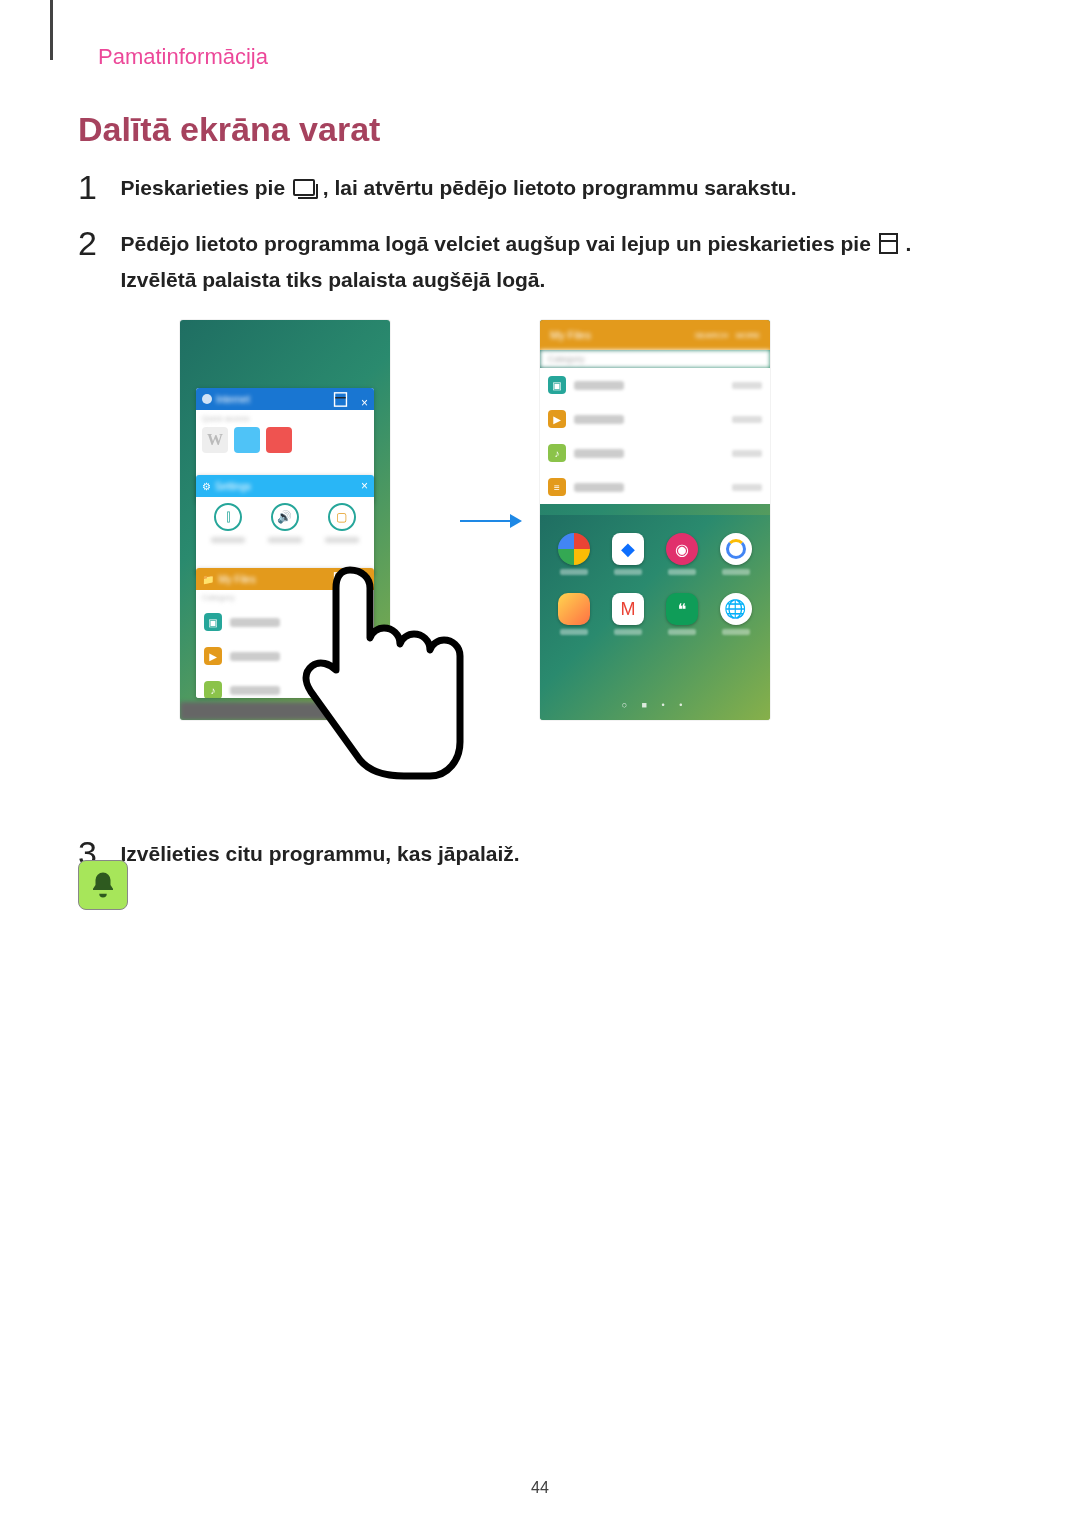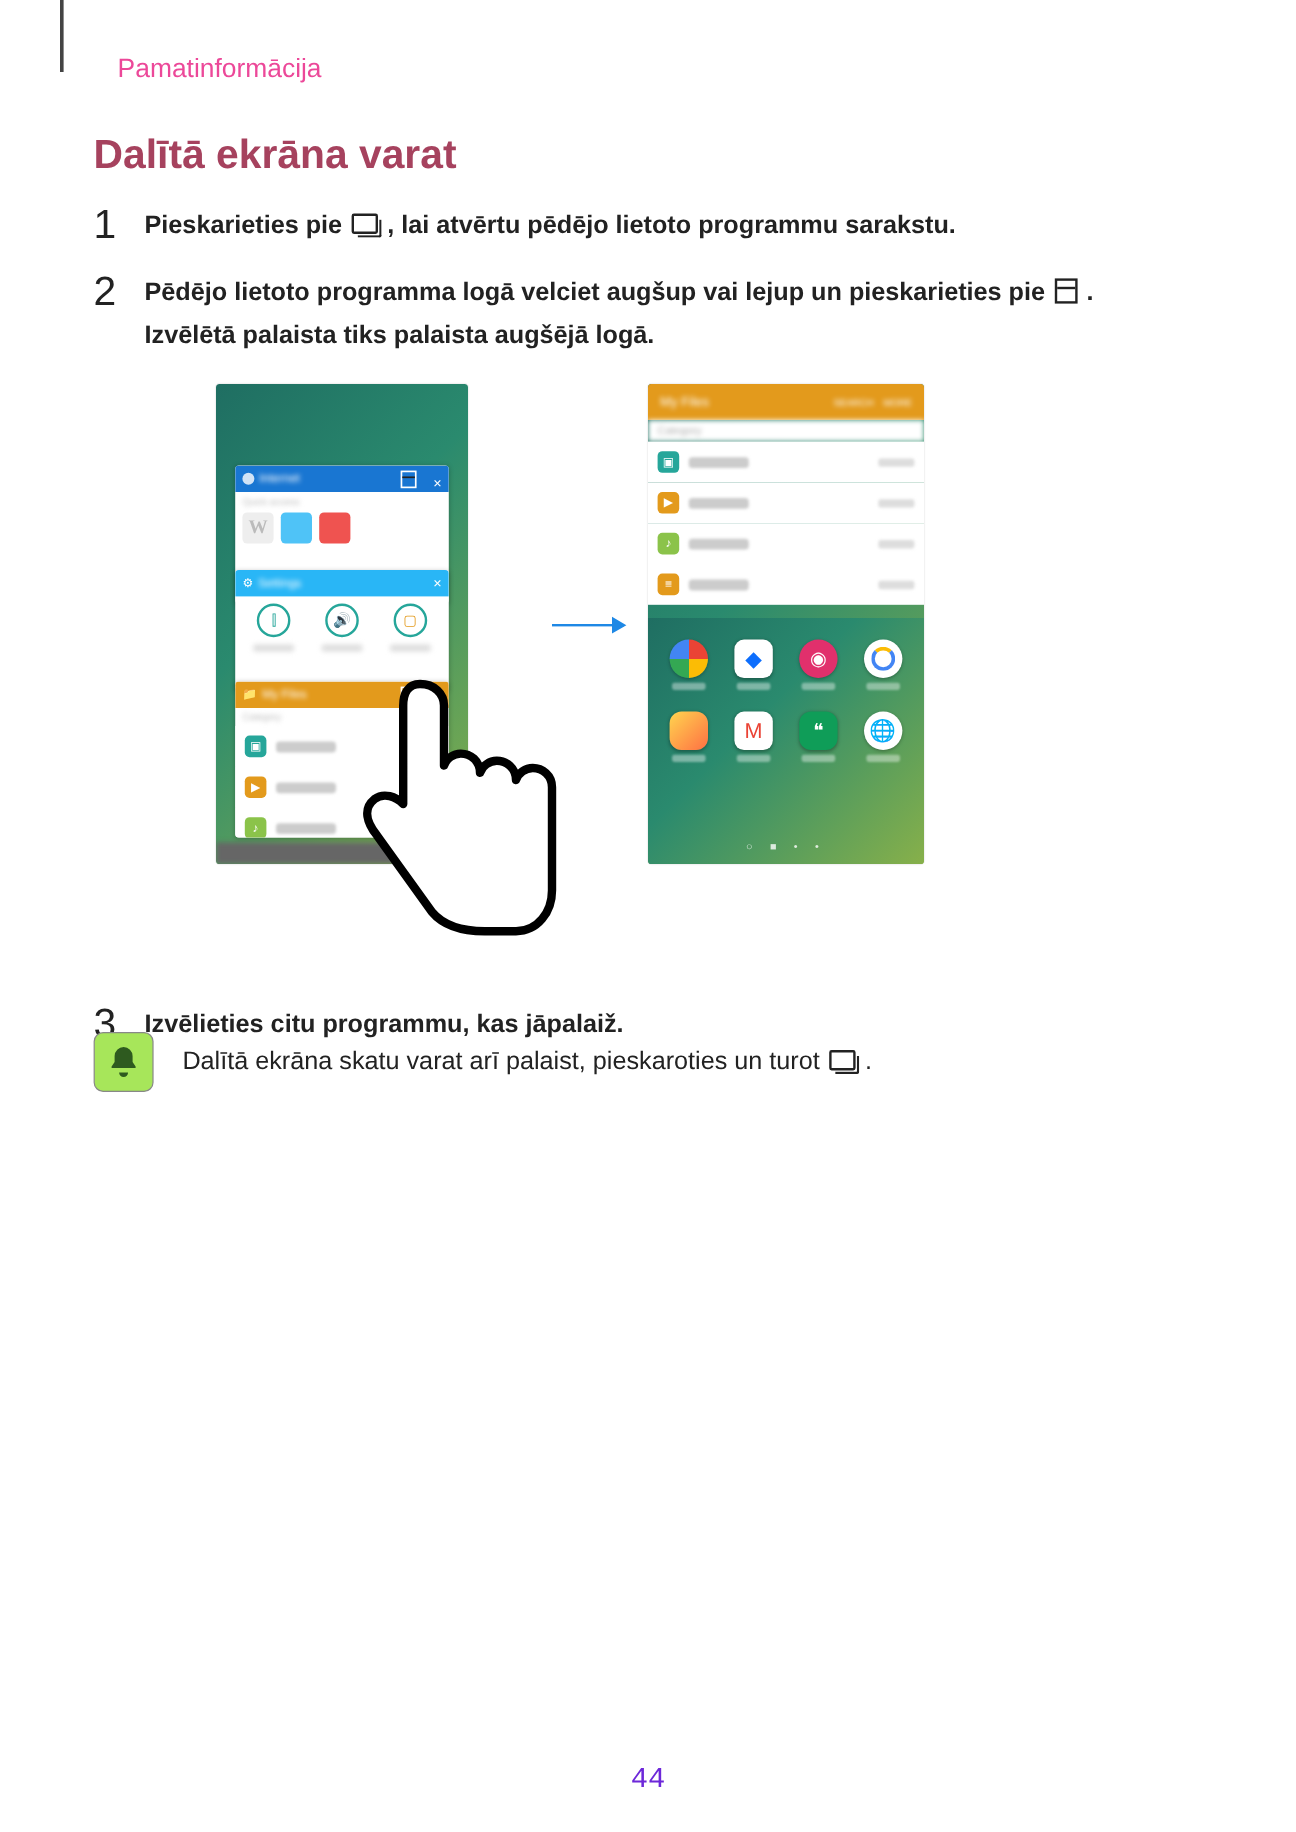--- a/index.html
+++ b/index.html
@@ -230,23 +230,22 @@
     border-radius: 8px;
     display: flex; align-items: center; justify-content: center;
   }
   .note-text { font-size: 21px; }
 
   .page-num {
     position: absolute;
     bottom: 30px;
     left: 0; right: 0;
     text-align: center;
-    font-size: 24px;
-    color: #6d28d9;
-    font-family: Liberation Mono, monospace;
+    font-size: 16px;
+    color: #404040;
   }
 </style>
 </head>
 <body>
 
 <div class="page-margin-line"></div>
 <div class="header-label">Pamatinformācija</div>
 <div class="title">Dalītā ekrāna varat</div>
 
 <div class="step step1">
@@ -431,20 +430,15 @@
   <span class="num">3</span>
   <span class="body">Izvēlieties citu programmu, kas jāpalaiž.</span>
 </div>
 
 <div class="note-row">
   <div class="note-icon">
     <svg width="30" height="30" viewBox="0 0 24 24">
         <path fill="#2e5a1f" d="M12 2a6 6 0 0 0-6 6v4l-2 3v1h16v-1l-2-3V8a6 6 0 0 0-6-6zm0 20a3 3 0 0 0 3-3H9a3 3 0 0 0 3 3z"></path>
       </svg>
   </div>
-  <div class="note-text">
-    <span>Dalītā ekrāna skatu varat arī palaist, pieskaroties un turot </span>
-    <span class="recent-icon"></span>
-    <span>.</span>
-  </div>
 </div>
 
 <div class="page-num">44</div>
 
 </body></html>

